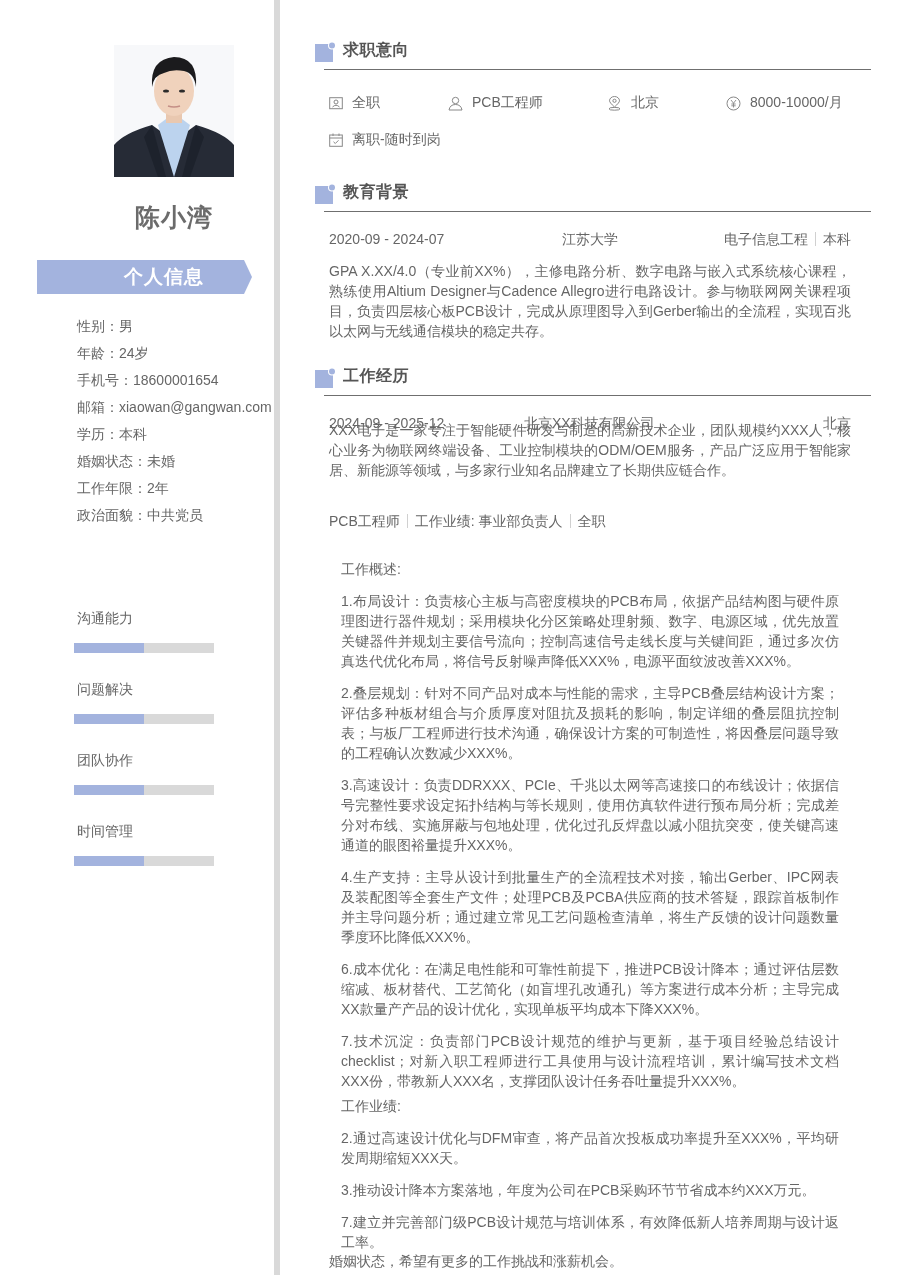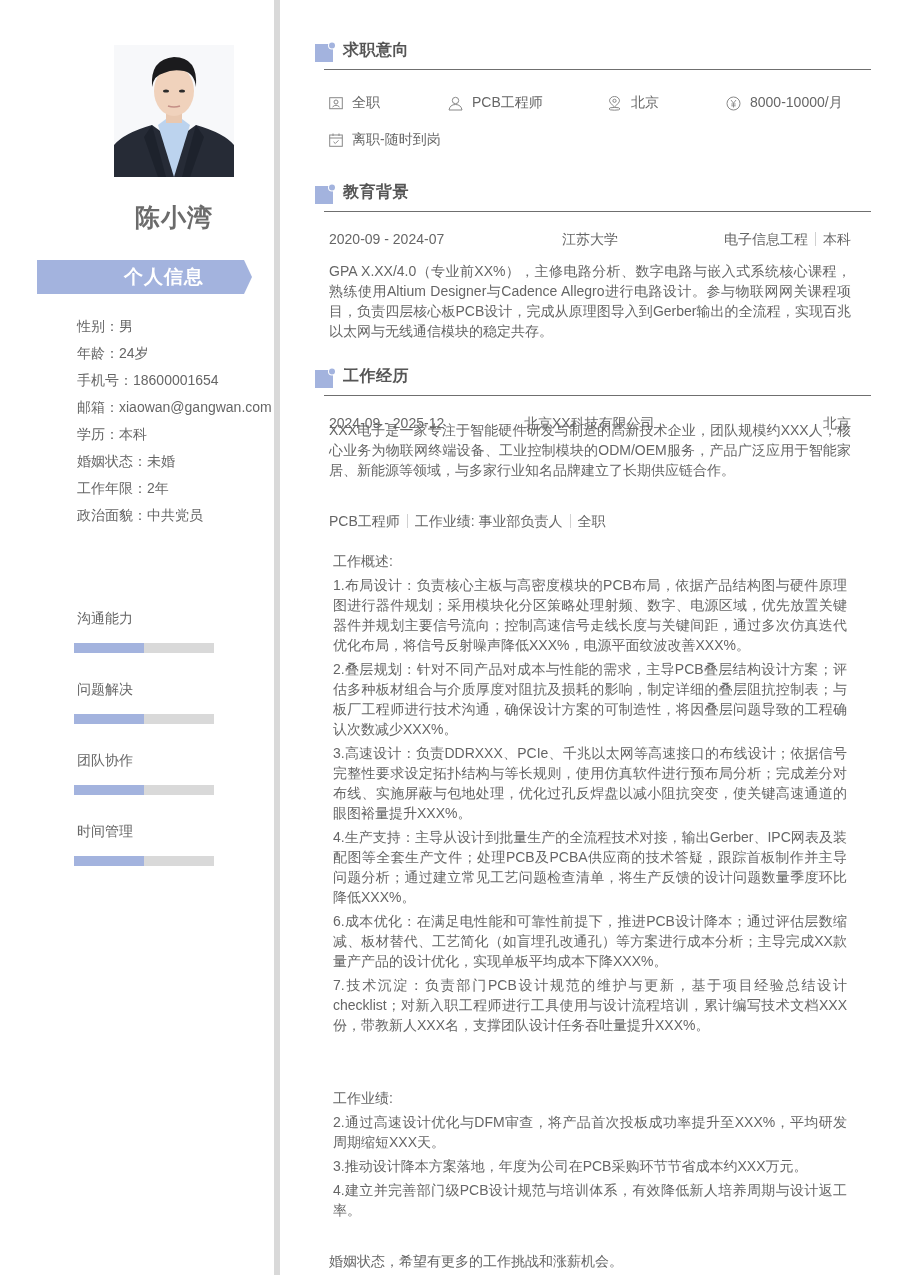--- a/index.html
+++ b/index.html
@@ -41,21 +41,21 @@
   .intent-item { position: absolute; display: flex; align-items: center; white-space: nowrap; }
   .intent-item svg { margin-right: 9px; }
 
   .row3 { position: absolute; left: 22px; width: 522px; font-size: 14px; color: #666666; height: 20px; }
   .row3 .c1 { position: absolute; left: 0; top: 0; }
   .row3 .c2 { position: absolute; top: 0; }
   .row3 .c3 { position: absolute; right: 0; top: 0; }
   .sep { display: inline-block; width: 1px; height: 14px; background: #d0d0d0; margin: 0 7px; vertical-align: -2px; }
 
   .para { position: absolute; left: 22px; width: 522px; font-size: 14px; line-height: 20px; color: #666666; text-align: justify; }
-  .para p { margin: 4px; }
+  .para p { margin: 12px; }
 </style>
 </head>
 <body>
 
 <aside class="sidebar">
 
   <div class="photo">
     <svg viewBox="0 0 120 132">
       <rect width="120" height="132" fill="#f7f8fa"></rect>
 
@@ -244,18 +244,18 @@
       <p>3.高速设计：负责DDRXXX、PCIe、千兆以太网等高速接口的布线设计；依据信号完整性要求设定拓扑结构与等长规则，使用仿真软件进行预布局分析；完成差分对布线、实施屏蔽与包地处理，优化过孔反焊盘以减小阻抗突变，使关键高速通道的眼图裕量提升XXX%。</p>
       <p>4.生产支持：主导从设计到批量生产的全流程技术对接，输出Gerber、IPC网表及装配图等全套生产文件；处理PCB及PCBA供应商的技术答疑，跟踪首板制作并主导问题分析；通过建立常见工艺问题检查清单，将生产反馈的设计问题数量季度环比降低XXX%。</p>
       <p>6.成本优化：在满足电性能和可靠性前提下，推进PCB设计降本；通过评估层数缩减、板材替代、工艺简化（如盲埋孔改通孔）等方案进行成本分析；主导完成XX款量产产品的设计优化，实现单板平均成本下降XXX%。</p>
       <p>7.技术沉淀：负责部门PCB设计规范的维护与更新，基于项目经验总结设计checklist；对新入职工程师进行工具使用与设计流程培训，累计编写技术文档XXX份，带教新人XXX名，支撑团队设计任务吞吐量提升XXX%。</p>
     </div>
 
     <div class="para" style="top:1084px;">
       <p>工作业绩:</p>
       <p>2.通过高速设计优化与DFM审查，将产品首次投板成功率提升至XXX%，平均研发周期缩短XXX天。</p>
       <p>3.推动设计降本方案落地，年度为公司在PCB采购环节节省成本约XXX万元。</p>
-      <p>4.建立并完善部门级PCB设计规范与培训体系，有效降低新人培养周期与设计返工率。</p>
+      <p>7.建立并完善部门级PCB设计规范与培训体系，有效降低新人培养周期与设计返工率。</p>
     </div>
 
     <div class="para" style="top:1251px;">婚姻状态，希望有更多的工作挑战和涨薪机会。</div>
   </section>
 </main>
 
 </body></html>

